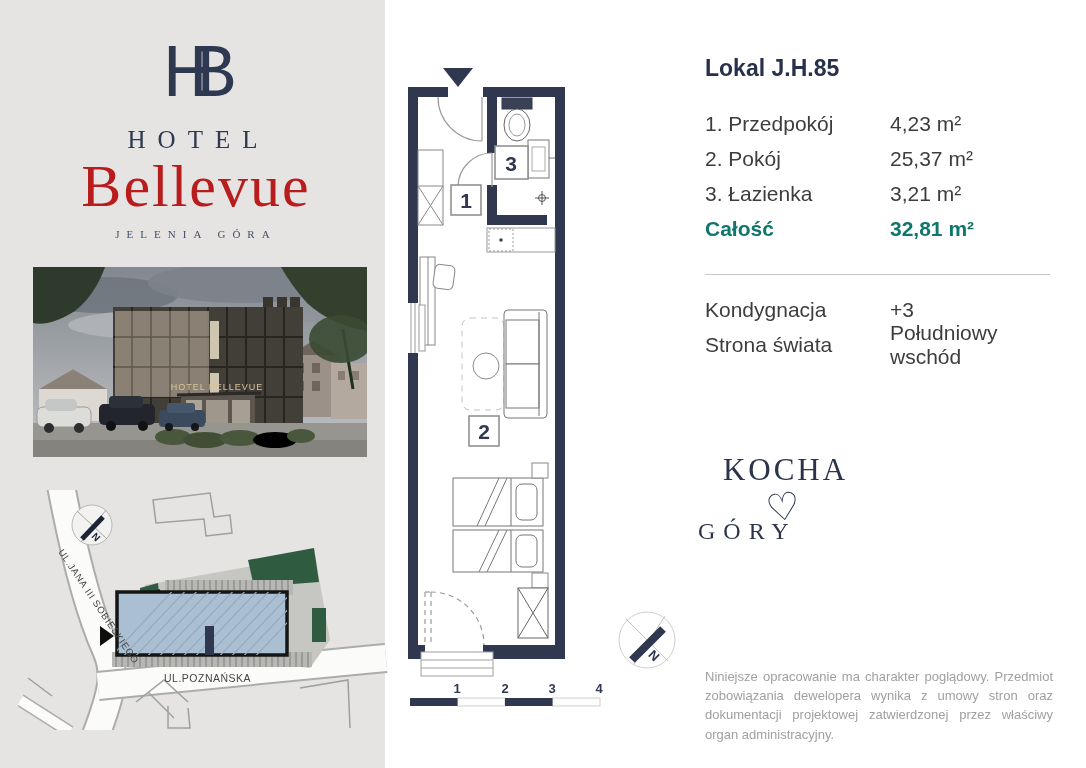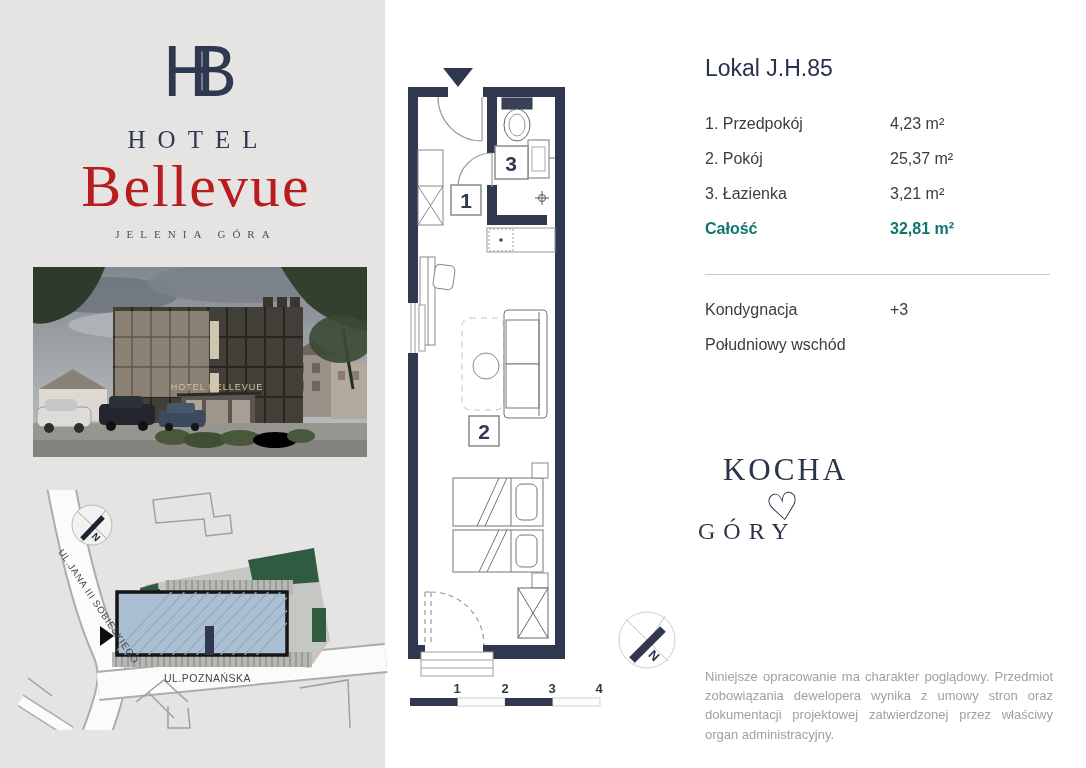--- a/index.html
+++ b/index.html
@@ -15,24 +15,24 @@
   .brand{left:0;top:30px;width:385px;text-align:center;color:#2e3951;}
   .brand .monogram{display:block;margin:0 auto;}
   .brand .hotel{font-family:"Liberation Serif",serif;font-size:25px;letter-spacing:12px;
     text-indent:12px;margin-top:14px;color:#2e3951;}
   .brand .bellevue{font-family:"Liberation Serif",serif;font-size:60px;letter-spacing:2px;
     line-height:1.0;margin-top:2px;color:#b91c1c;padding-left:7px;}
   .brand .city{font-family:"Liberation Serif",serif;font-size:11px;letter-spacing:7px;
     text-indent:7px;margin-top:12px;color:#43506b;}
 
   
-  .unit-title{left:705px;top:55px;width:345px;font-size:23px;font-weight:normal;color:#28314b;}
+  .unit-title{left:705px;top:55px;width:345px;font-size:23px;font-weight:bold;color:#28314b;}
   .area-rows{left:705px;top:106px;width:345px;}
   .info-rows{left:705px;top:292px;width:345px;}
-  .row{display:flex;height:35px;align-items:center;font-size:16px;color:#3d3d3d;}
+  .row{display:flex;height:35px;align-items:center;font-size:21px;color:#3d3d3d;}
   .row .lbl{width:185px;flex:0 0 185px;}
   .row.total{font-weight:bold;color:#0f766e;}
   .divider{left:705px;top:274px;width:345px;height:1px;background:#c8c8c8;}
 
   .kocham{left:698px;top:452px;width:175px;color:#2b3449;font-family:"Liberation Serif",serif;}
   .kocham .l1{display:flex;align-items:center;font-size:31px;letter-spacing:3px;flex-direction:column;}
   .kocham .heart{font-family:"DejaVu Sans",sans-serif;font-size:38px;line-height:1;
     transform:rotate(-8deg);margin-left:-2px;}
   .kocham .l2{font-size:24px;letter-spacing:8px;padding-right:18px;margin-top:-8px;}
 
@@ -456,20 +456,21 @@
 </div>
 
 <div class="abs divider"></div>
 
 <div class="abs info-rows">
   <div class="row">
     <span class="lbl">Kondygnacja</span>
     <span class="val">+3</span>
   </div>
   <div class="row">
+    <span class="lbl">Strona świata</span>
     <span class="val">Południowy wschód</span>
   </div>
 </div>
 
 <div class="abs kocham">
   <div class="l1">
     <span>KOCHA</span>
       <span class="heart">♡</span>
   </div>
   <div class="l2">GÓRY</div>

